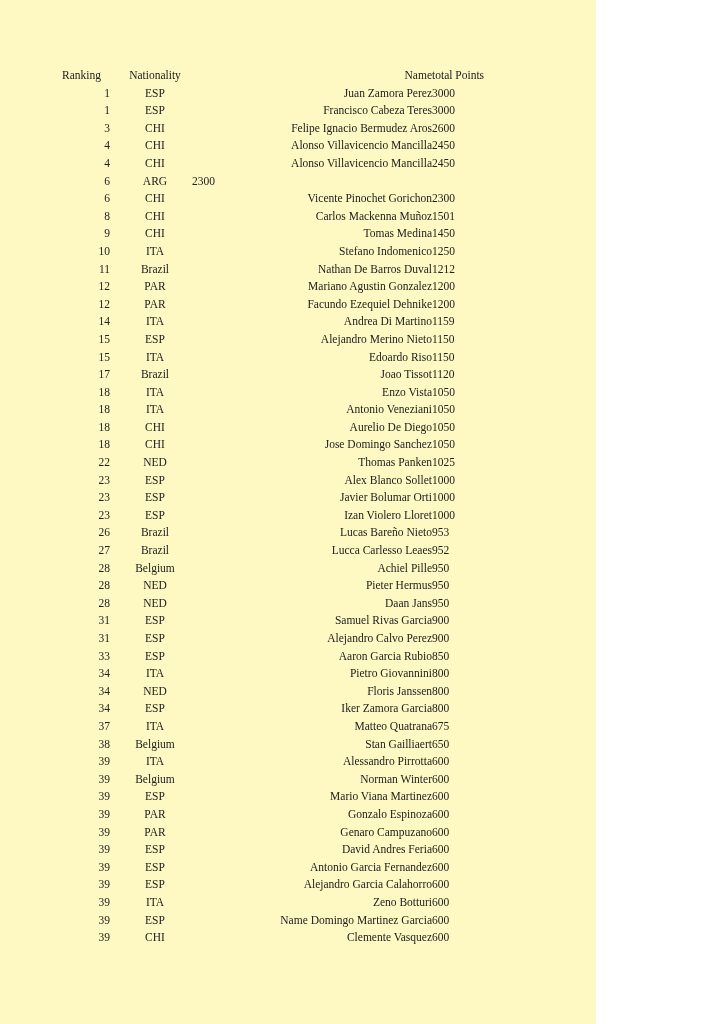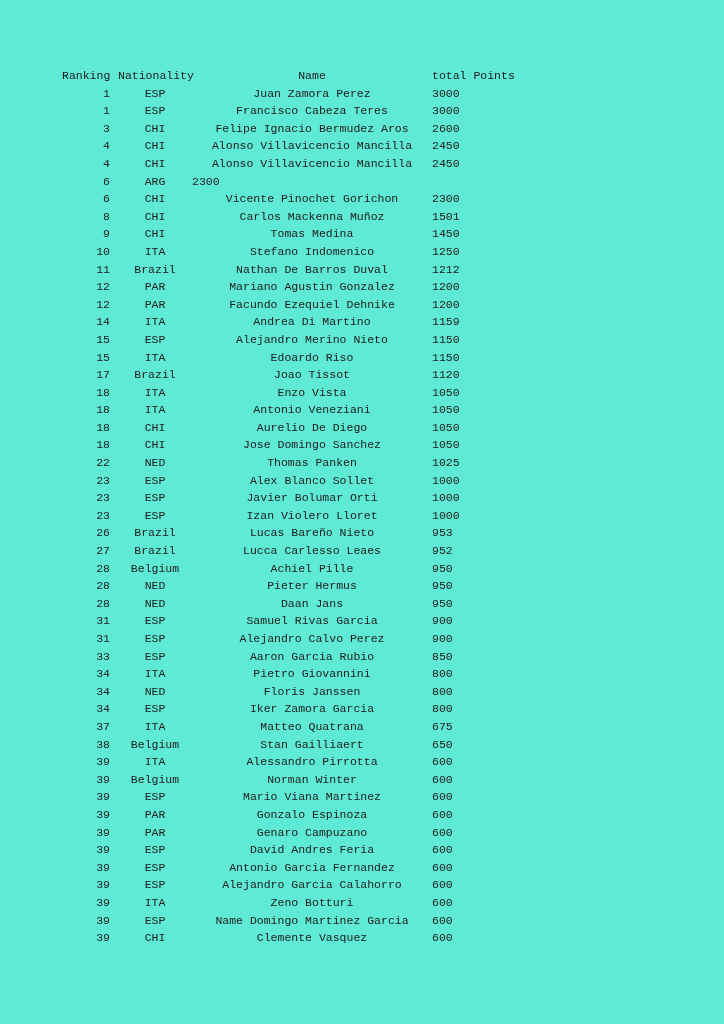--- a/index.html
+++ b/index.html
@@ -2,43 +2,43 @@
 <html><head>
 <meta charset="utf-8">
 <style>
   html, body {
     margin: 0;
     padding: 0;
     background: #ffffff;
   }
   .page {
     position: relative;
-    width: 724px;
+    width: 596px;
     height: 1024px;
-    background: #5eead4;
-    font-family: Liberation Mono, monospace;
+    background: #fef9c3;
+    font-family: Liberation Serif, serif;
     font-size: 11.5px;
     color: #212121;
     overflow: hidden;
   }
   .ranking-table {
     position: absolute;
     left: 62px;
     top: 67px;
     width: 460px;
   }
   .t-row {
     display: flex;
     height: 17.6px;
     line-height: 17.6px;
     white-space: nowrap;
   }
   .c-rank  { width: 48px;  text-align: right;  flex: 0 0 auto; }
   .c-nat   { width: 82px;  text-align: center;   padding-left: 8px;  box-sizing: border-box; flex: 0 0 auto; }
-  .c-name  { width: 240px; text-align: center;   flex: 0 0 auto; overflow: hidden; }
+  .c-name  { width: 240px; text-align: right;   flex: 0 0 auto; overflow: hidden; }
   .c-pts   { width: 90px;   flex: 0 0 auto; }
   .header-row .c-rank { text-align: left; }
   .header-row .c-pts  { padding-right: 10px; box-sizing: border-box; }
 </style>
 </head>
 <body>
 
 <div class="page">
   <div class="ranking-table">
     <div class="t-row header-row">

